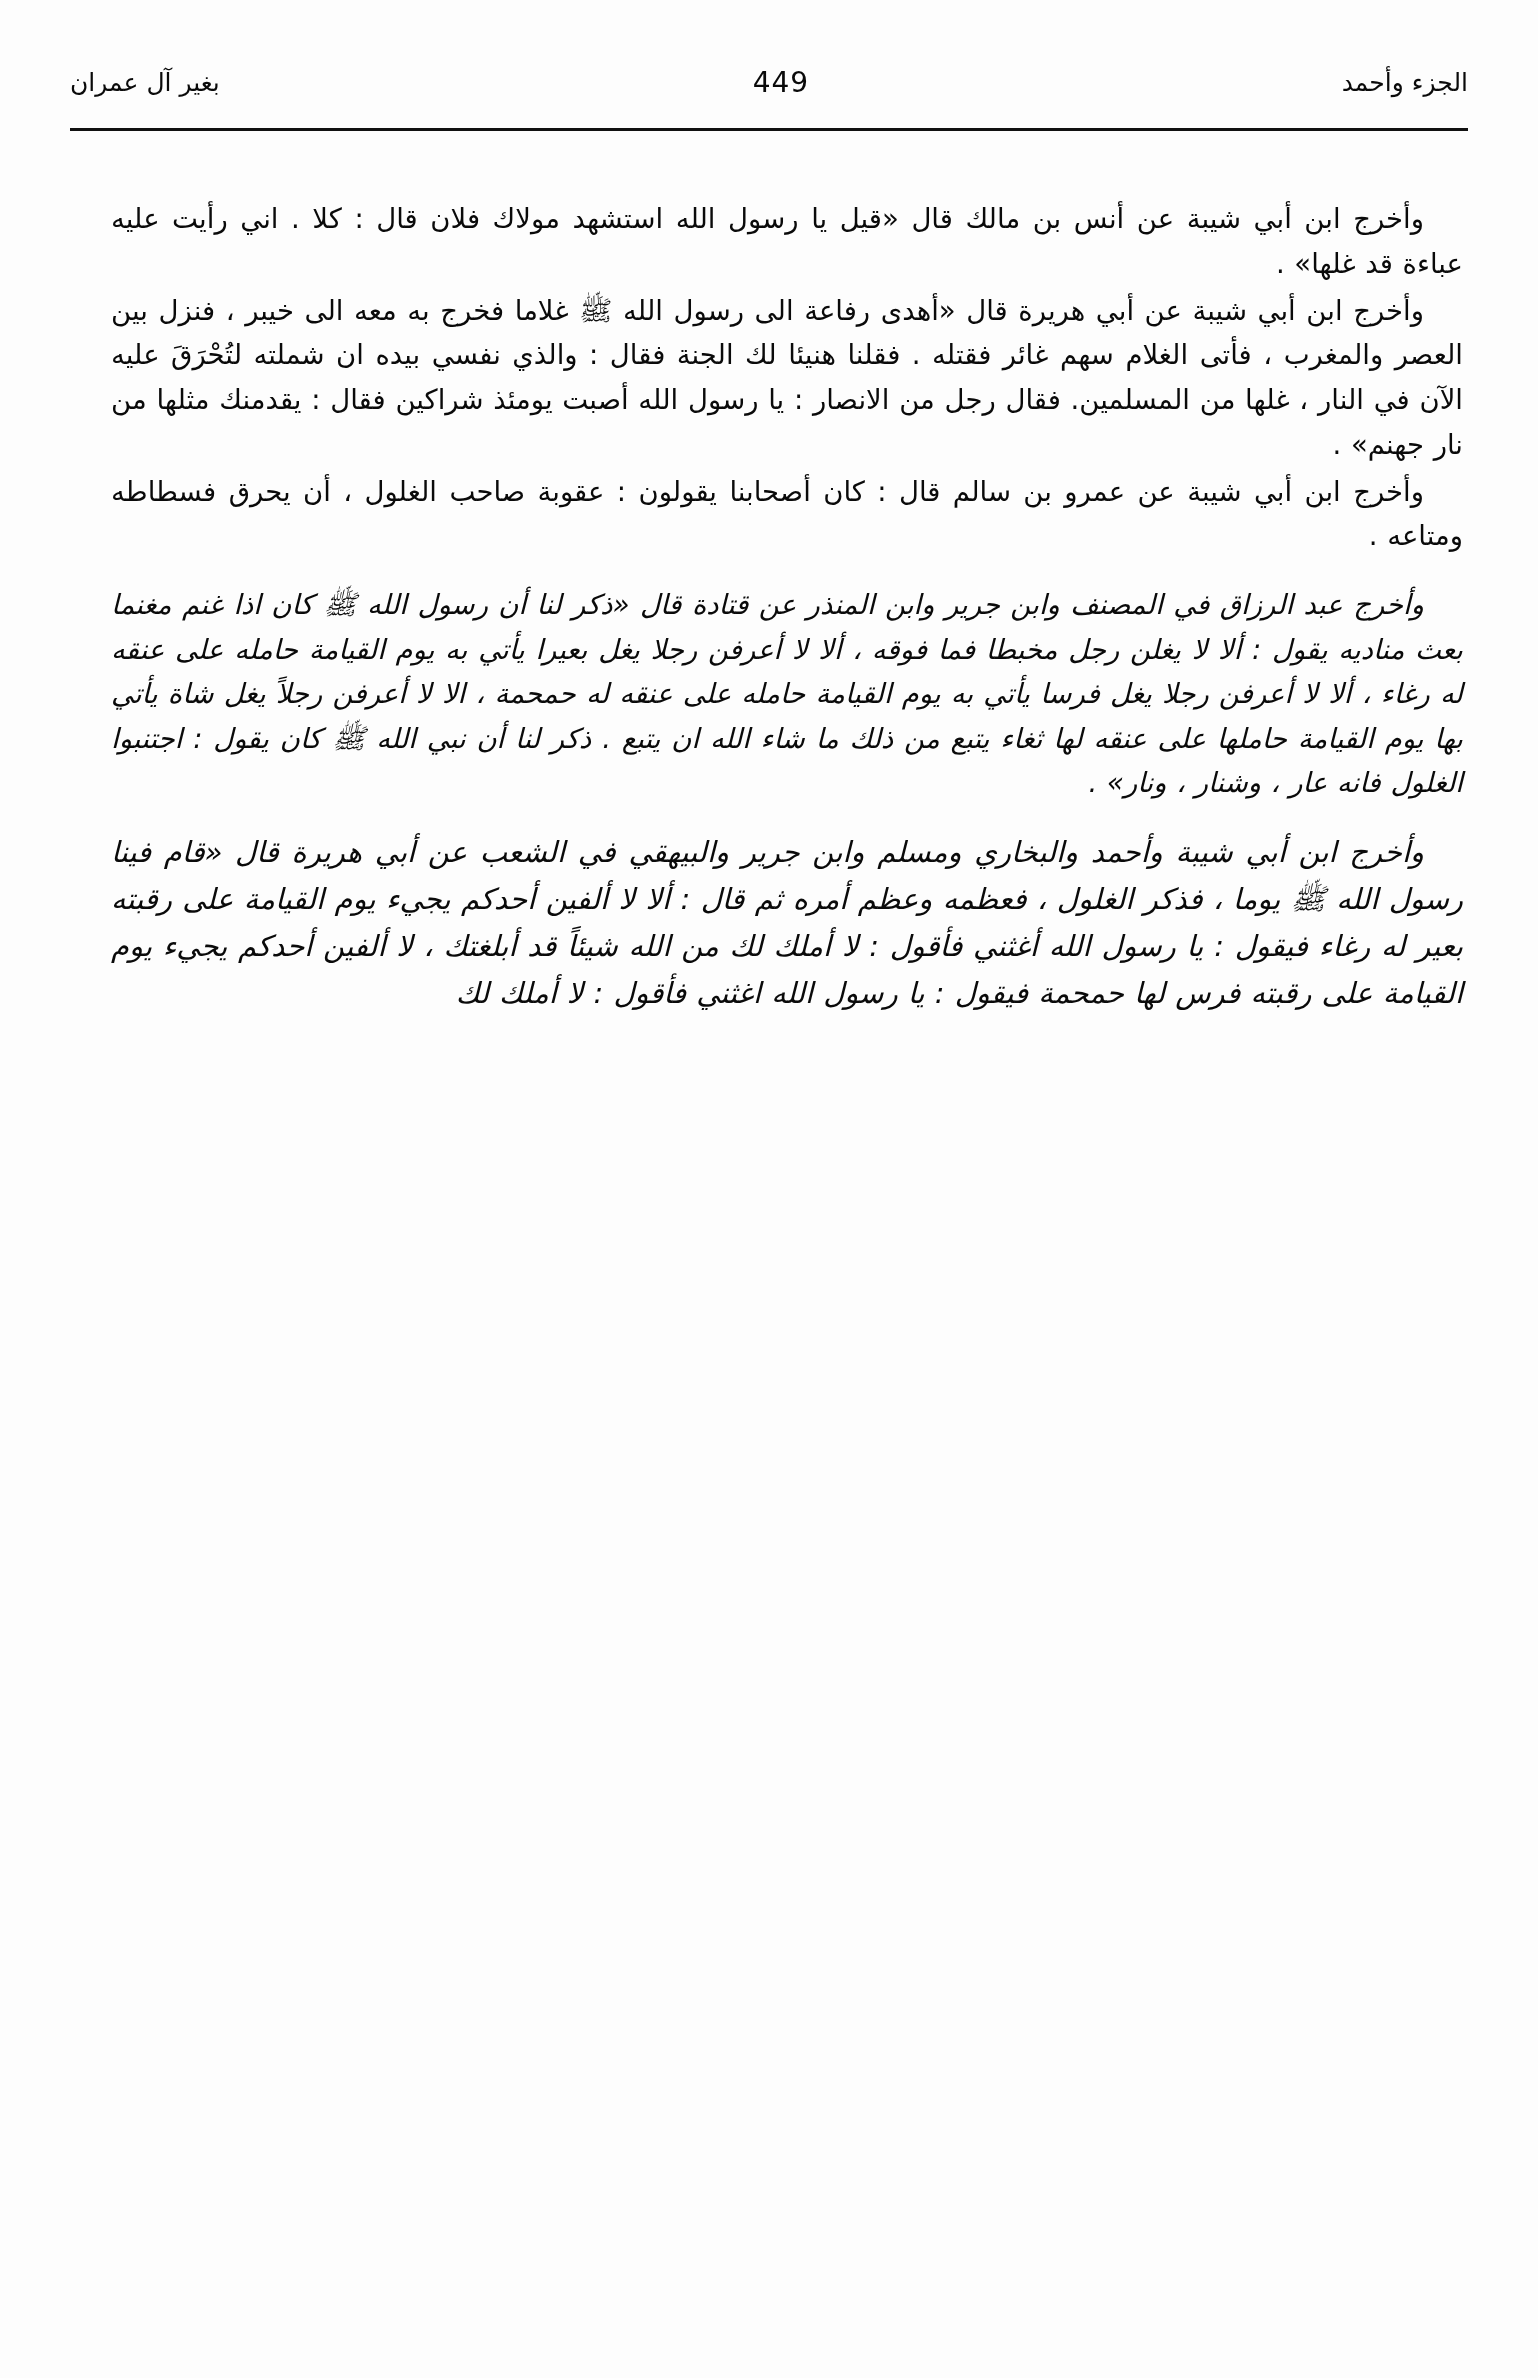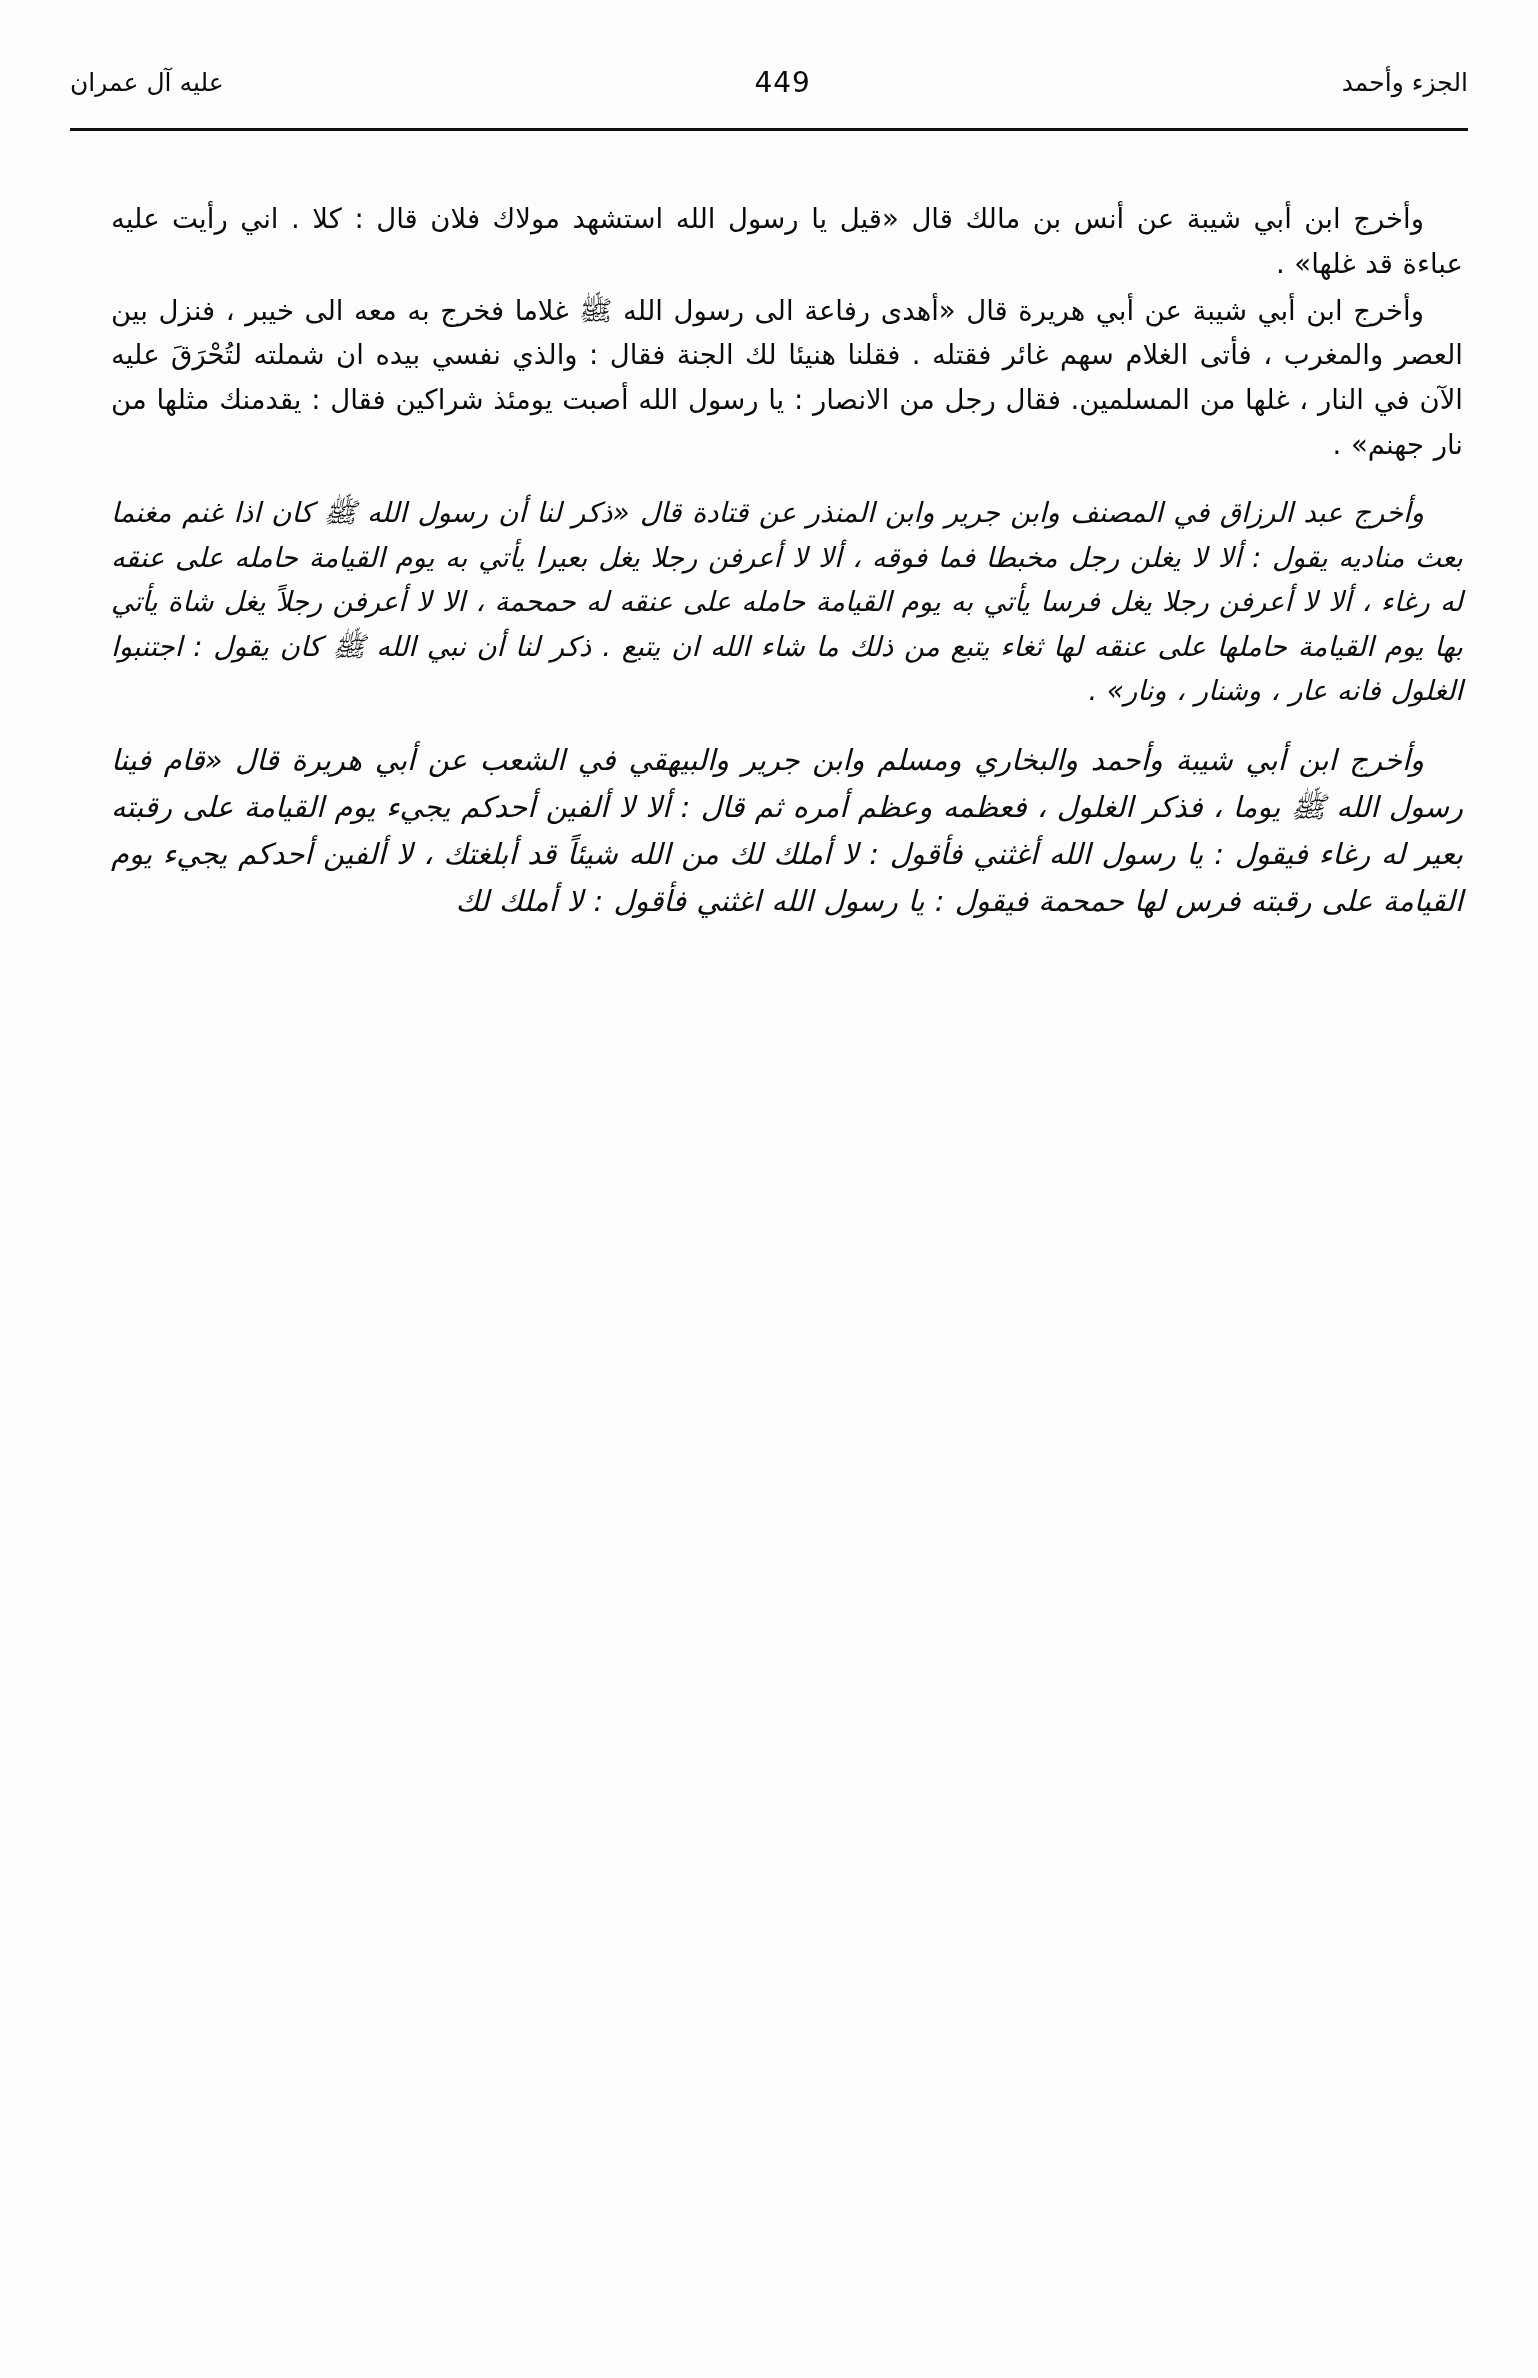--- a/index.html
+++ b/index.html
@@ -91,26 +91,27 @@
   }
 </style>
 </head>
 <body>
 
 <div class="page">
 
   <div class="header">
     <span class="header-side">الجزء وأحمد</span>
     <span class="header-center">449</span>
-    <span class="header-side">عليه آل عمران</span>
+    <span class="header-side">بغير آل عمران</span>
   </div>
   <div class="header-rule"></div>
 
   <div class="content">
     <p class="para">وأخرج ابن أبي شيبة عن أنس بن مالك قال «قيل يا رسول الله استشهد مولاك فلان قال : كلا . اني رأيت عليه عباءة قد غلها» .</p>
     <p class="para">وأخرج ابن أبي شيبة عن أبي هريرة قال «أهدى رفاعة الى رسول الله ﷺ غلاما فخرج به معه الى خيبر ، فنزل بين العصر والمغرب ، فأتى الغلام سهم غائر فقتله . فقلنا هنيئا لك الجنة فقال : والذي نفسي بيده ان شملته لتُحْرَقَ عليه الآن في النار ، غلها من المسلمين. فقال رجل من الانصار : يا رسول الله أصبت يومئذ شراكين فقال : يقدمنك مثلها من نار جهنم» .</p>
+    <p class="para">وأخرج ابن أبي شيبة عن عمرو بن سالم قال : كان أصحابنا يقولون : عقوبة صاحب الغلول ، أن يحرق فسطاطه ومتاعه .</p>
     <p class="para gap">وأخرج عبد الرزاق في المصنف وابن جرير وابن المنذر عن قتادة قال «ذكر لنا أن رسول الله ﷺ كان اذا غنم مغنما بعث مناديه يقول : ألا لا يغلن رجل مخبطا فما فوقه ، ألا لا أعرفن رجلا يغل بعيرا يأتي به يوم القيامة حامله على عنقه له رغاء ، ألا لا أعرفن رجلا يغل فرسا يأتي به يوم القيامة حامله على عنقه له حمحمة ، الا لا أعرفن رجلاً يغل شاة يأتي بها يوم القيامة حاملها على عنقه لها ثغاء يتبع من ذلك ما شاء الله ان يتبع . ذكر لنا أن نبي الله ﷺ كان يقول : اجتنبوا الغلول فانه عار ، وشنار ، ونار» .</p>
     <p class="para gap sm">وأخرج ابن أبي شيبة وأحمد والبخاري ومسلم وابن جرير والبيهقي في الشعب عن أبي هريرة قال «قام فينا رسول الله ﷺ يوما ، فذكر الغلول ، فعظمه وعظم أمره ثم قال : ألا لا ألفين أحدكم يجيء يوم القيامة على رقبته بعير له رغاء فيقول : يا رسول الله أغثني فأقول : لا أملك لك من الله شيئاً قد أبلغتك ، لا ألفين أحدكم يجيء يوم القيامة على رقبته فرس لها حمحمة فيقول : يا رسول الله اغثني فأقول : لا أملك لك</p>
   </div>
 
 
 </div>
 
 
 </body></html>

